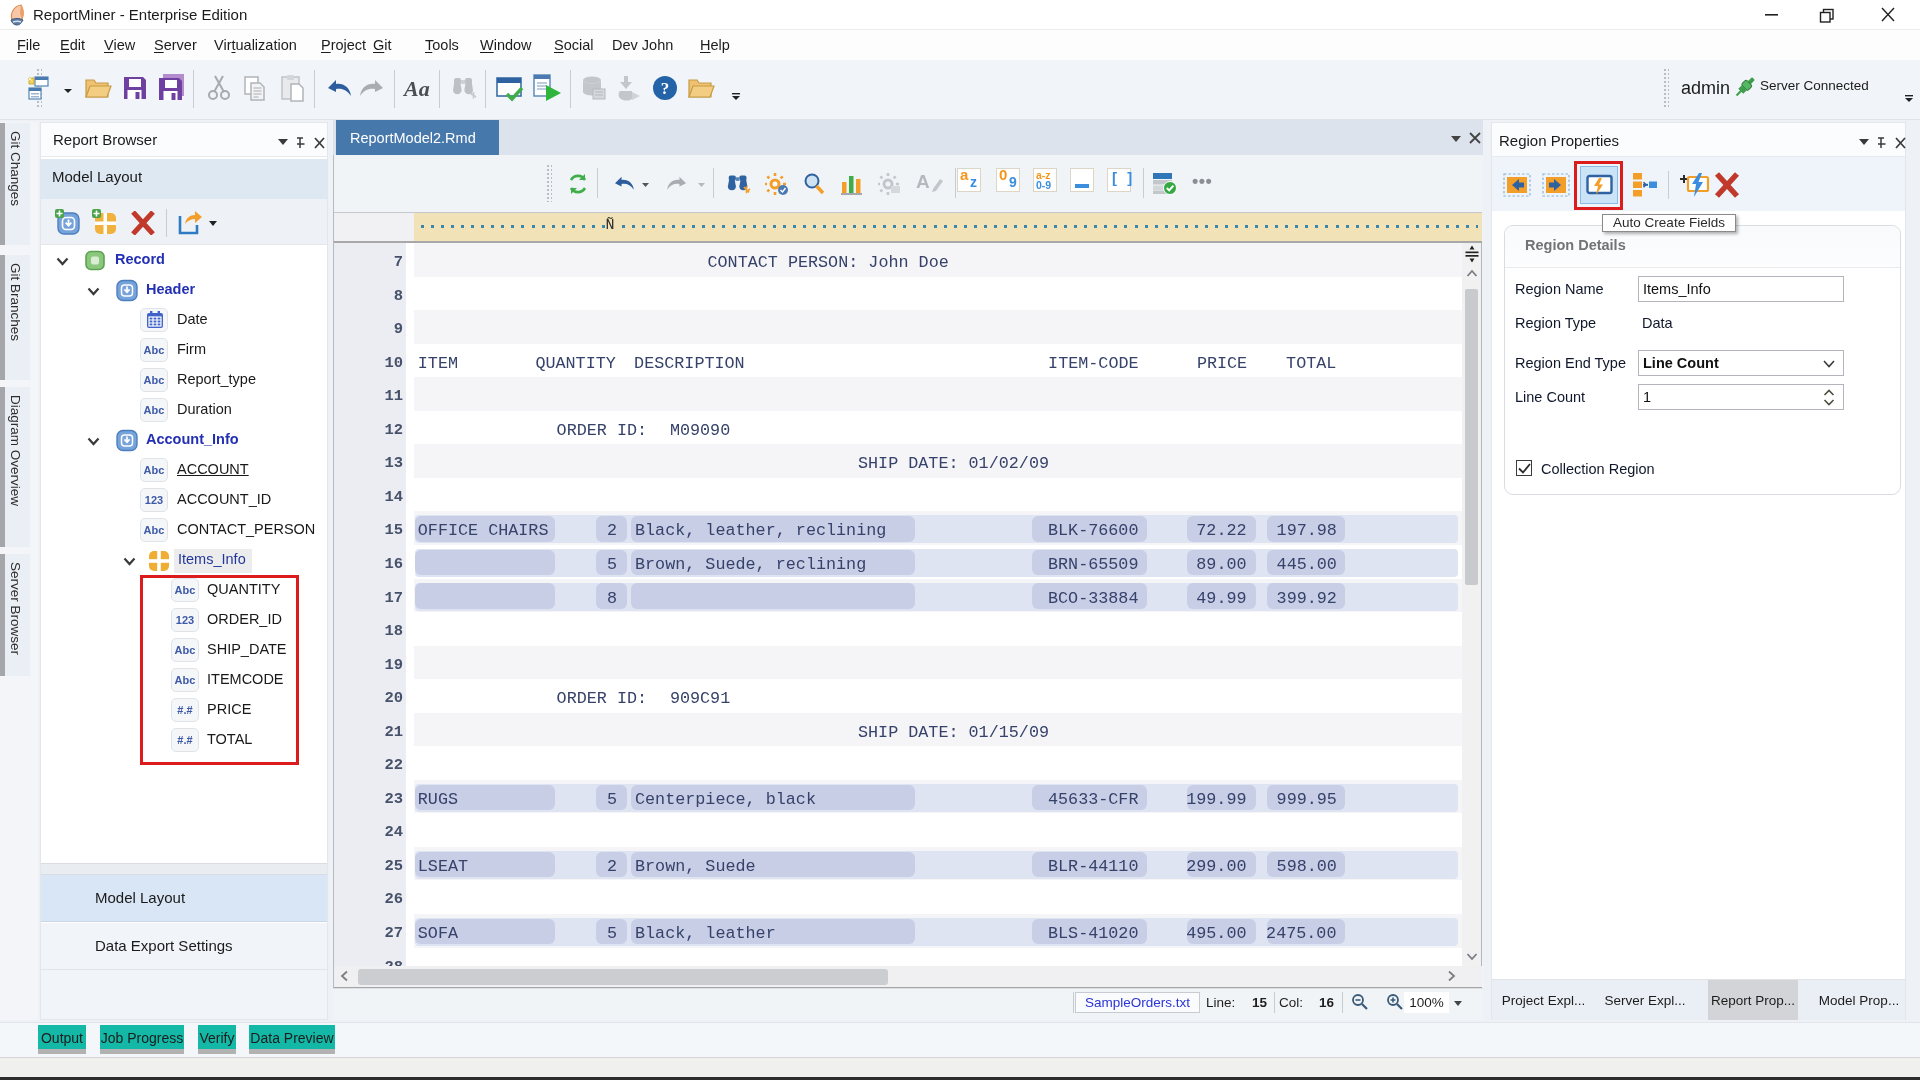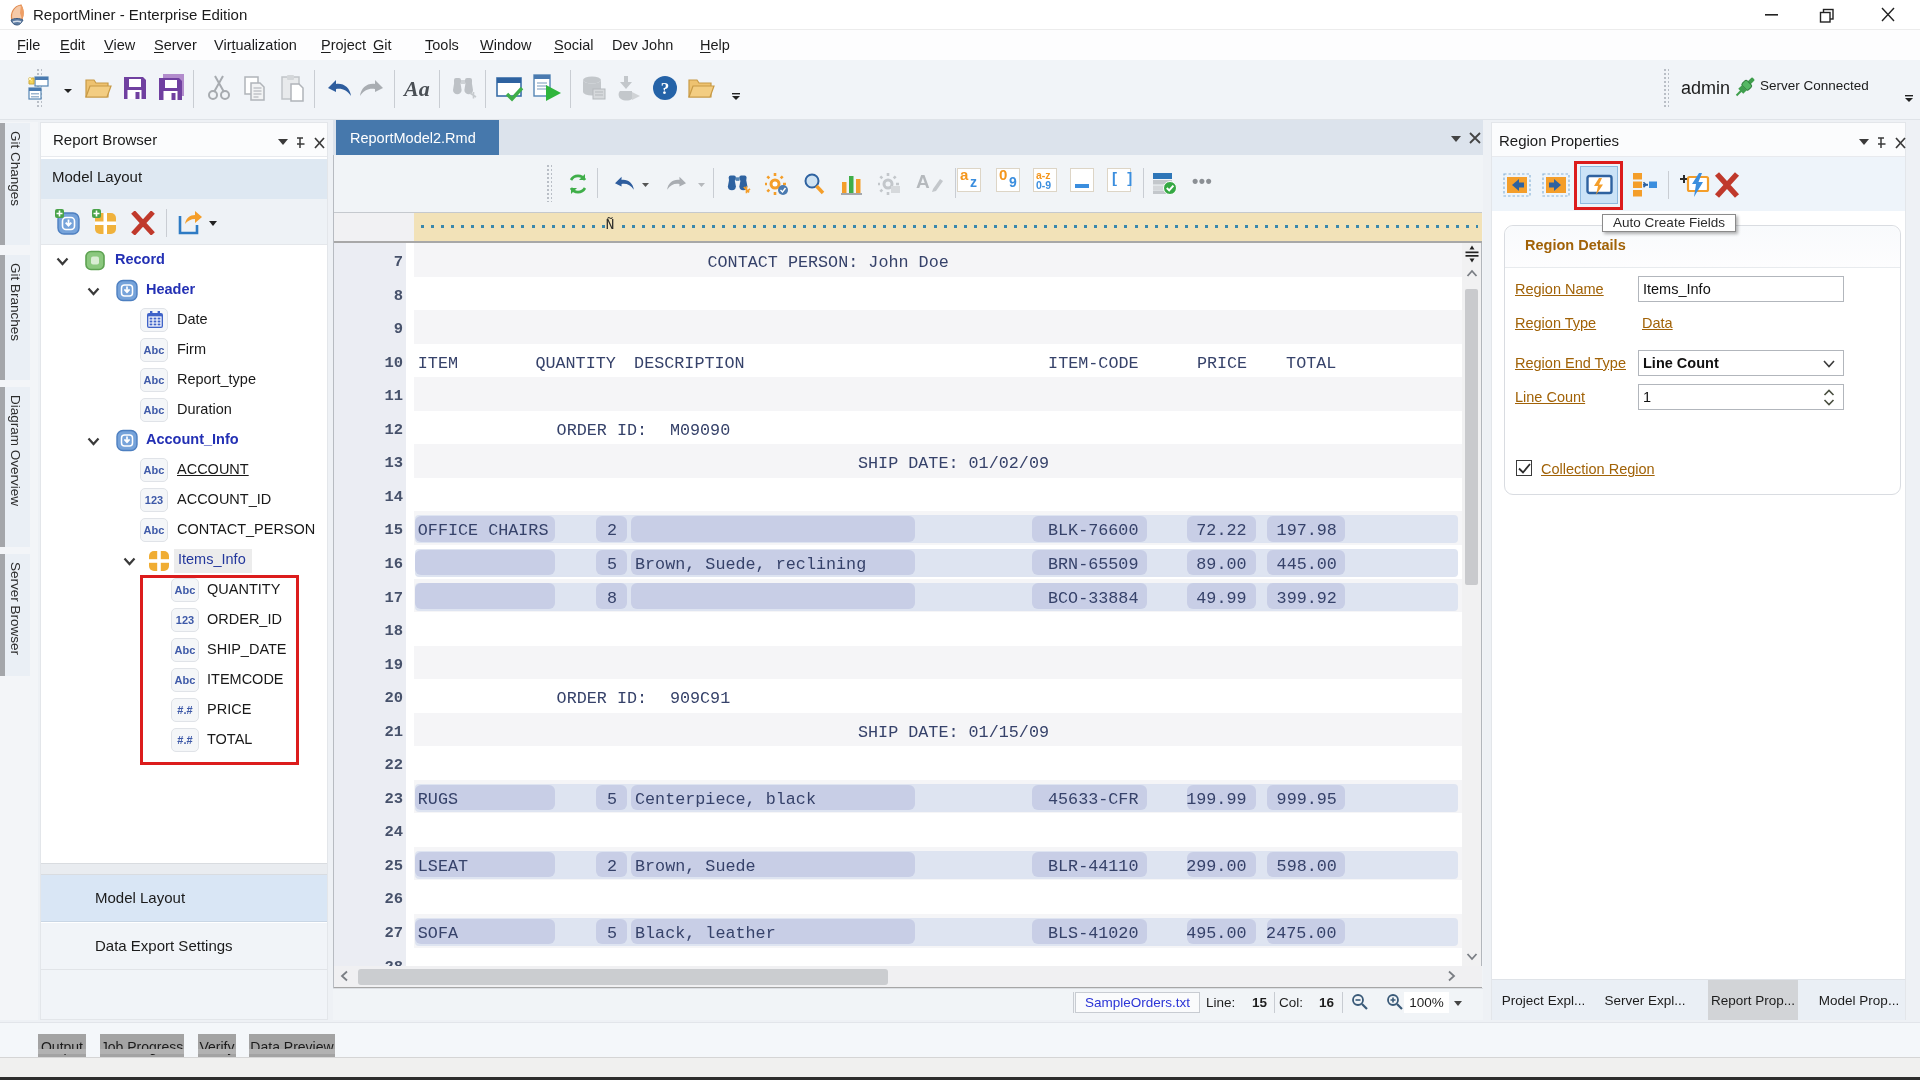--- a/index.html
+++ b/index.html
@@ -53,28 +53,28 @@
 #vscroll { left:1129px; top:121px; width:20px; height:723px; background:#f1f1f2; border-right:1px solid #b2b6bc; }
 #hscroll { left:1px; top:844px; width:1148px; height:22px; border-bottom:1px solid #a6a6a6; background:#f0f0f2; }
 #docstatus { left:0; top:866px; width:1150px; height:32px; background:#f1f4f7; border-top:1px solid #dcdfe4; }
 
 
 #rppanel { left:1491px; top:122px; width:415px; height:898px; background:#ffffff; border:1px solid #e3e6ea; }
 #rphead { left:0; top:0; width:413px; height:34px; background:#fbfcfd; border-bottom:1px solid #e8eaee; }
 #rptools { left:0; top:34px; width:413px; height:54px; background:#eef4fa; }
 #groupbox { left:12px; top:102px; width:397px; height:270px; border:1px solid #d9dce1; border-radius:9px; background:#ffffff; }
 #groupcap { left:0; top:0; width:395px; height:42px; background:linear-gradient(#f8fafc,#fdfdfe); border-radius:9px 9px 0 0; border-bottom:1px solid #e8ebee; }
-.rplabel { position:absolute; font-size:14.5px; color:#a16207;text-decoration:underline; }
+.rplabel { position:absolute; font-size:14.5px; color:#0f172a; }
 .rpinput { position:absolute; left:133px; width:206px; height:26px; border:1px solid #b2b6bc; background:#ffffff; font-size:14.5px; color:#111; padding-left:4px; line-height:24px; }
 #rptabs { left:0; top:856px; width:413px; height:41px; background:#eaeff5; border-top:1px solid #dfe3e8; }
 .rptab { position:absolute; top:857px; height:40px; font-size:13.5px; color:#1c1c1c; line-height:41px; text-align:center; }
 
 
 #bottombar { left:0; top:1022px; width:1920px; height:35px; background:#f4f7fa; border-top:1px solid #e2e5ea; }
-.btab { position:absolute; top:1025px; height:28px; background:#a3a3a3; font-size:14px; color:#1c1c1c; text-align:center;margin-top:9px; }
+.btab { position:absolute; top:1025px; height:28px; background:#14b8a6; font-size:14px; color:#1c1c1c; text-align:center; }
 .btabline { position:absolute; top:1049px; height:5px; background:#b2b2b2; }
 #statusbar { left:0; top:1057px; width:1920px; height:20px; background:#f0f0ef; border-top:1px solid #d5d5d5; }
 #darkstrip { left:0; top:1077px; width:1920px; height:3px; background:#2d2d2d; }
 
 .redbox { position:absolute; border:3px solid #dc1c1c; }
 </style>
 </head>
 <body>
 
 <div class="abs" id="titlebar"></div>
@@ -583,20 +583,21 @@
 <div class="mrun" style="left:201.4px;top:100.6px;line-height:33.55px;">QUANTITY</div>
 <div class="mrun" style="left:300.1px;top:100.6px;line-height:33.55px;">DESCRIPTION</div>
 <div class="mrun" style="left:714.1px;top:100.6px;line-height:33.55px;">ITEM-CODE</div>
 <div class="mrun" style="left:862.9px;top:100.6px;line-height:33.55px;">PRICE</div>
 <div class="mrun" style="left:952.1px;top:100.6px;line-height:33.55px;">TOTAL</div>
 <div class="mrun" style="left:222.6px;top:167.8px;line-height:33.55px;">ORDER ID:</div>
 <div class="mrun" style="left:335.9px;top:167.8px;line-height:33.55px;">M09090</div>
 <div class="mrun" style="left:524.0px;top:201.3px;line-height:33.55px;">SHIP DATE: 01/02/09</div>
 <div class="mrun" style="left:83.8px;top:268.4px;line-height:33.55px;">OFFICE CHAIRS</div>
 <div class="mrun" style="left:273.0px;top:268.4px;line-height:33.55px;">2</div>
+<div class="mrun" style="left:301.0px;top:268.4px;line-height:33.55px;">Black, leather, reclining</div>
 <div class="mrun" style="left:714.0px;top:268.4px;line-height:33.55px;">BLK-76600</div>
 <div class="mrun" style="left:862.3px;top:268.4px;line-height:33.55px;">72.22</div>
 <div class="mrun" style="left:942.6px;top:268.4px;line-height:33.55px;">197.98</div>
 <div class="mrun" style="left:273.0px;top:301.9px;line-height:33.55px;">5</div>
 <div class="mrun" style="left:301.0px;top:301.9px;line-height:33.55px;">Brown, Suede, reclining</div>
 <div class="mrun" style="left:714.0px;top:301.9px;line-height:33.55px;">BRN-65509</div>
 <div class="mrun" style="left:862.3px;top:301.9px;line-height:33.55px;">89.00</div>
 <div class="mrun" style="left:942.6px;top:301.9px;line-height:33.55px;">445.00</div>
 <div class="mrun" style="left:273.0px;top:335.5px;line-height:33.55px;">8</div>
 <div class="mrun" style="left:714.0px;top:335.5px;line-height:33.55px;">BCO-33884</div>
@@ -721,21 +722,21 @@
     <rect x="10" y="6" width="20" height="14" rx="1.5" fill="#fff" stroke="#f49e2a" stroke-width="2.2"></rect>
     <path d="M21 2 L14 13 L18 13 L16 26 L25 11 L20.5 11 L24 2 Z" fill="#3b8ede"></path>
   </svg>
 
   <svg class="abs" style="left:221px;top:49px;" width="28" height="26" viewBox="0 0 28 26">
     <path d="M4 2 L14 13 L24 2 M4 24 L14 13 L24 24" stroke="#c0392b" stroke-width="5.5" fill="none"></path>
   </svg>
 
   <div class="abs" id="groupbox">
     <div class="abs" id="groupcap"></div>
-    <div class="abs" style="left:20px;top:11px;font-size:14.5px;font-weight:bold;color:#a16207;">Region Details</div>
+    <div class="abs" style="left:20px;top:11px;font-size:14.5px;font-weight:bold;color:#737373;">Region Details</div>
     <div class="abs rplabel" style="left:10px;top:55px;">Region Name</div>
     <div class="abs rpinput" style="top:50px;">Items_Info</div>
     <div class="abs rplabel" style="left:10px;top:89px;">Region Type</div>
     <div class="abs rplabel" style="left:137px;top:89px;">Data</div>
     <div class="abs rplabel" style="left:10px;top:129px;">Region End Type</div>
     <div class="abs rpinput" style="top:124px;font-weight:bold;">Line Count
       <svg style="position:absolute;right:8px;top:9px;" width="12" height="8" viewBox="0 0 12 8">
           <path d="M1 1 L6 6.5 L11 1" stroke="#3a3a3a" stroke-width="1.6" fill="none"></path>
         </svg>
     </div>

